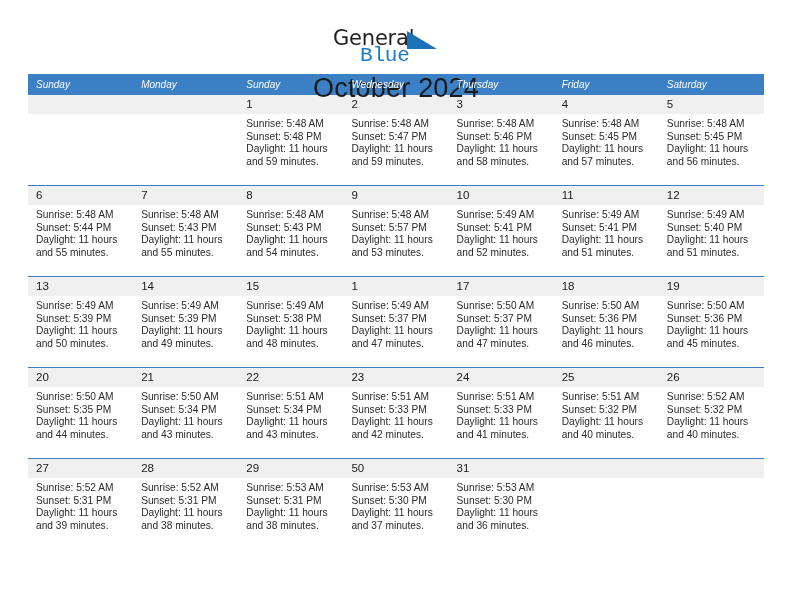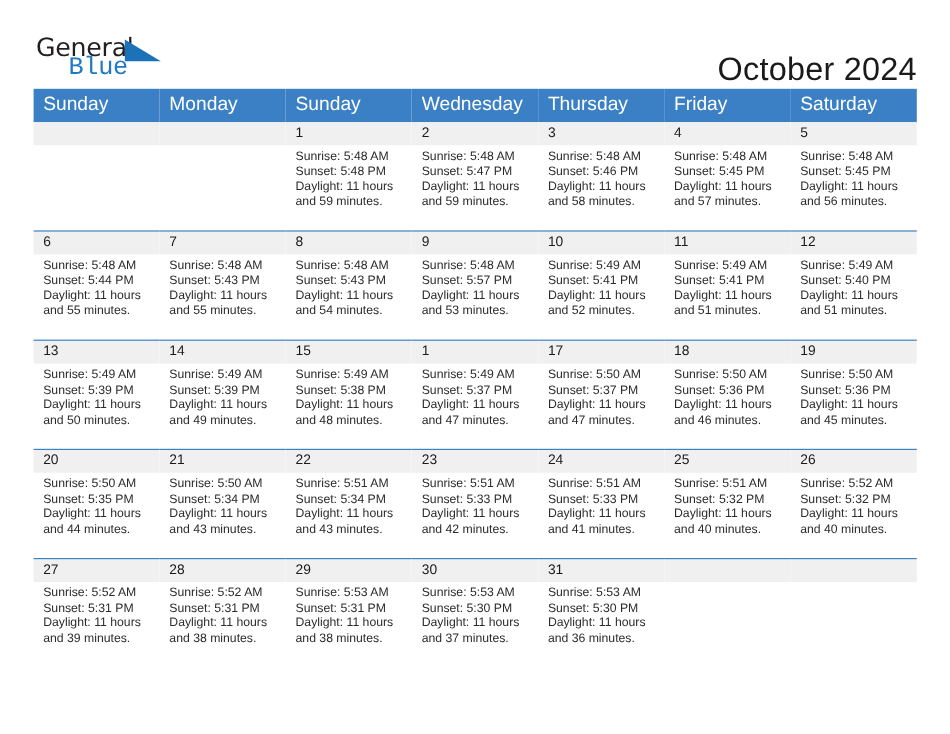--- a/index.html
+++ b/index.html
@@ -18,25 +18,26 @@
     position: relative;
     width: 792px;
     height: 612px;
     box-sizing: border-box;
     padding: 0 28px;
   }
 
   
   .header {
     display: flex;
-    align-items: flex-end;
+    align-items: center;
     justify-content: space-between;
     height: 74px;
     padding-top: 26px;
     box-sizing: border-box;
+    flex-direction: column;
   }
   .logo {
     position: relative;
     width: 130px;
     height: 46px;
     flex: 0 0 auto;
   }
   .logo-general {
     position: absolute;
     left: 2px;
@@ -85,26 +86,27 @@
 
   
   .calendar {
     width: 736px;
     border-collapse: collapse;
     table-layout: fixed;
   }
   .calendar th {
     background: #3b80c4;
     color: #ffffff;
-    font-size: 16px;
+    font-size: 10px;
     font-weight: normal;
     text-align: left;
     padding: 5px 0 5px 8px;
     height: 11px;
     border: none;
+    font-style: italic;
   }
   .calendar td {
     width: 105.14px;
     vertical-align: top;
     padding: 0;
     border: none;
     border-top: 1px solid #3b80c4;
     height: 90px;
     background: #ffffff;
   }
@@ -516,21 +518,21 @@
               <div class="dayinfo">
                 <div>Sunrise: 5:53 AM</div>
                 <div>Sunset: 5:31 PM</div>
                 <div>Daylight: 11 hours</div>
                 <div>and 38 minutes.</div>
               </div>
             </div>
           </td>
           <td>
             <div class="daybox">
-              <div class="daynum">30</div>
+              <div class="daynum">50</div>
               <div class="dayinfo">
                 <div>Sunrise: 5:53 AM</div>
                 <div>Sunset: 5:30 PM</div>
                 <div>Daylight: 11 hours</div>
                 <div>and 37 minutes.</div>
               </div>
             </div>
           </td>
           <td>
             <div class="daybox">

